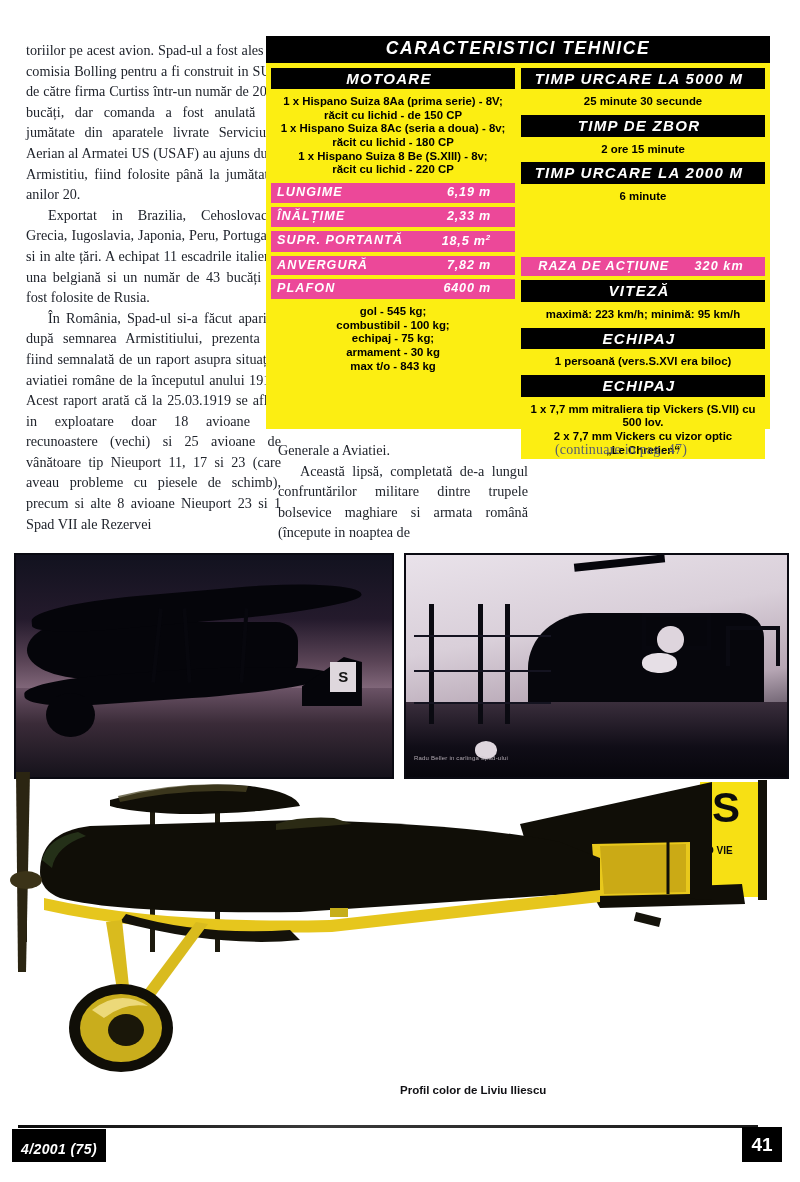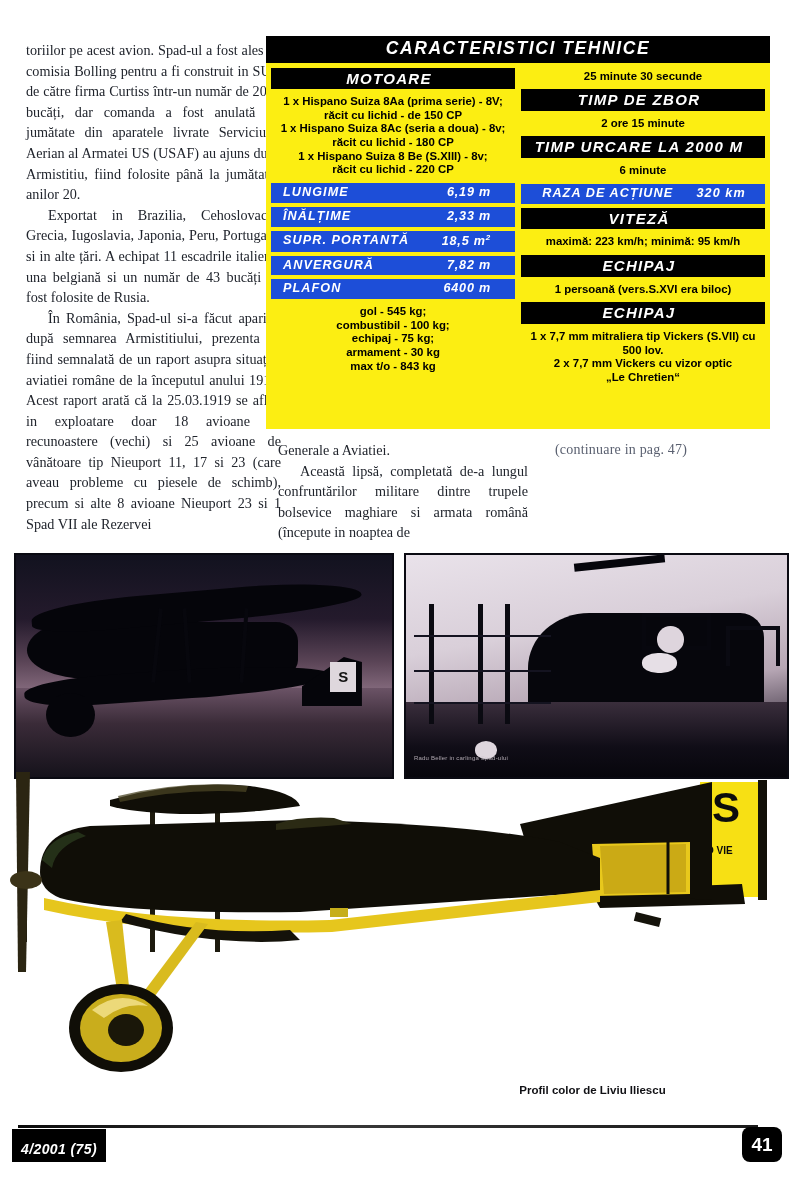--- a/index.html
+++ b/index.html
@@ -100,35 +100,35 @@
     font-family: "Liberation Sans", sans-serif;
     font-weight: bold;
     font-size: 11.4px;
     text-align: center;
     line-height: 13.6px;
     padding: 2px 2px;
     white-space: pre-line;
   }
   
   .kv {
-    background: #1d4ed8;
+    background: #ec4899;
     color: #ffffff;
     font-family: "Liberation Sans", sans-serif;
     font-weight: bold;
     font-style: italic;
     font-size: 12.6px;
     letter-spacing: 1.1px;
     display: flex;
     align-items: center;
-    padding: 3px 10px 3px 12px;
+    padding: 3px 10px 3px 6px;
     line-height: 1.1;
   }
   .kv .k { flex: 0 0 auto; }
   .kv .v { margin-left: auto; padding-right: 14px; letter-spacing: .8px; }
-  .kv.centered { justify-content: center; }
+  .kv.centered { justify-content: center; margin-top: 47px; }
   .kv.centered .k { margin: 0 auto; }
   .sup { font-size: 8px; vertical-align: super; }
 
   .spacer { flex: 1 1 auto; }
 
   
   .photo-frame {
     position: absolute;
     background: #0b0b16;
     border: 2px solid #0a0a12;
@@ -256,21 +256,21 @@
     width: 800px;
     height: 300px;
   }
 
   
   #profile-caption {
     position: absolute;
     left: 400px;
     top: 1084px;
     width: 385px;
-    text-align: center;
+    text-align: left;
     font-family: "Liberation Sans", sans-serif;
     font-weight: bold;
     font-size: 11.5px;
     color: #101014;
   }
 
   
   #footer { position: absolute; left: 0; top: 1118px; width: 800px; height: 44px; }
   .foot-rule {
     position: absolute; left: 18px; top: 7px; width: 740px; height: 3px;
@@ -290,21 +290,21 @@
     font-weight: bold; font-style: italic; font-size: 13.2px;
     letter-spacing: 1.1px;
     padding: 4px 22px 5px 22px;
   }
   .foot-page {
     position: absolute; left: 742px; top: 9px;
     width: 40px; height: 35px;
     background: #000; color: #fff;
     font-family: "Liberation Sans", sans-serif;
     font-weight: bold; font-size: 19px;
-    display: flex; align-items: center; justify-content: center; border-radius: 8px;
+    display: flex; align-items: center; justify-content: center;
   }
 </style>
 </head>
 <body>
 
 <div class="col" id="left-col">
   <p class="noindent">toriilor pe acest avion. Spad-ul a fost ales de comisia Bolling pentru a fi construit in SUA de către firma Curtiss într-un număr de 2000 bucăți, dar comanda a fost anulată iar jumătate din aparatele livrate Serviciului Aerian al Armatei US (USAF) au ajuns după Armistitiu, fiind folosite până la jumătatea anilor 20.</p>
   <p>Exportat in Brazilia, Cehoslovacia, Grecia, Iugoslavia, Japonia, Peru, Portugalia si in alte țări. A echipat 11 escadrile italiene, una belgiană si un număr de 43 bucăți au fost folosite de Rusia.</p>
   <p>În România, Spad-ul si-a făcut apariția după semnarea Armistitiului, prezenta sa fiind semnalată de un raport asupra situației aviatiei române de la începutul anului 1919. Acest raport arată că la 25.03.1919 se aflau in exploatare doar 18 avioane de recunoastere (vechi) si 25 avioane de vânătoare tip Nieuport 11, 17 si 23 (care aveau probleme cu piesele de schimb), precum si alte 8 avioane Nieuport 23 si 1 Spad VII ale Rezervei</p>
 </div>
@@ -353,20 +353,21 @@
       <div class="val">gol - 545 kg;
 combustibil - 100 kg;
 echipaj - 75 kg;
 armament - 30 kg
 max t/o - 843 kg</div>
       <div class="spacer"></div>
     </div>
 
     <div class="tcol">
 
+      <div class="hdr">TIMP URCARE LA 5000 M</div>
       <div class="val">25 minute 30 secunde</div>
 
       <div class="hdr">TIMP DE ZBOR</div>
       <div class="val">2 ore 15 minute</div>
 
       <div class="hdr">TIMP URCARE LA 2000 M</div>
       <div class="val">6 minute</div>
 
       <div class="kv centered">
         <span class="k">RAZA DE ACȚIUNE</span>

